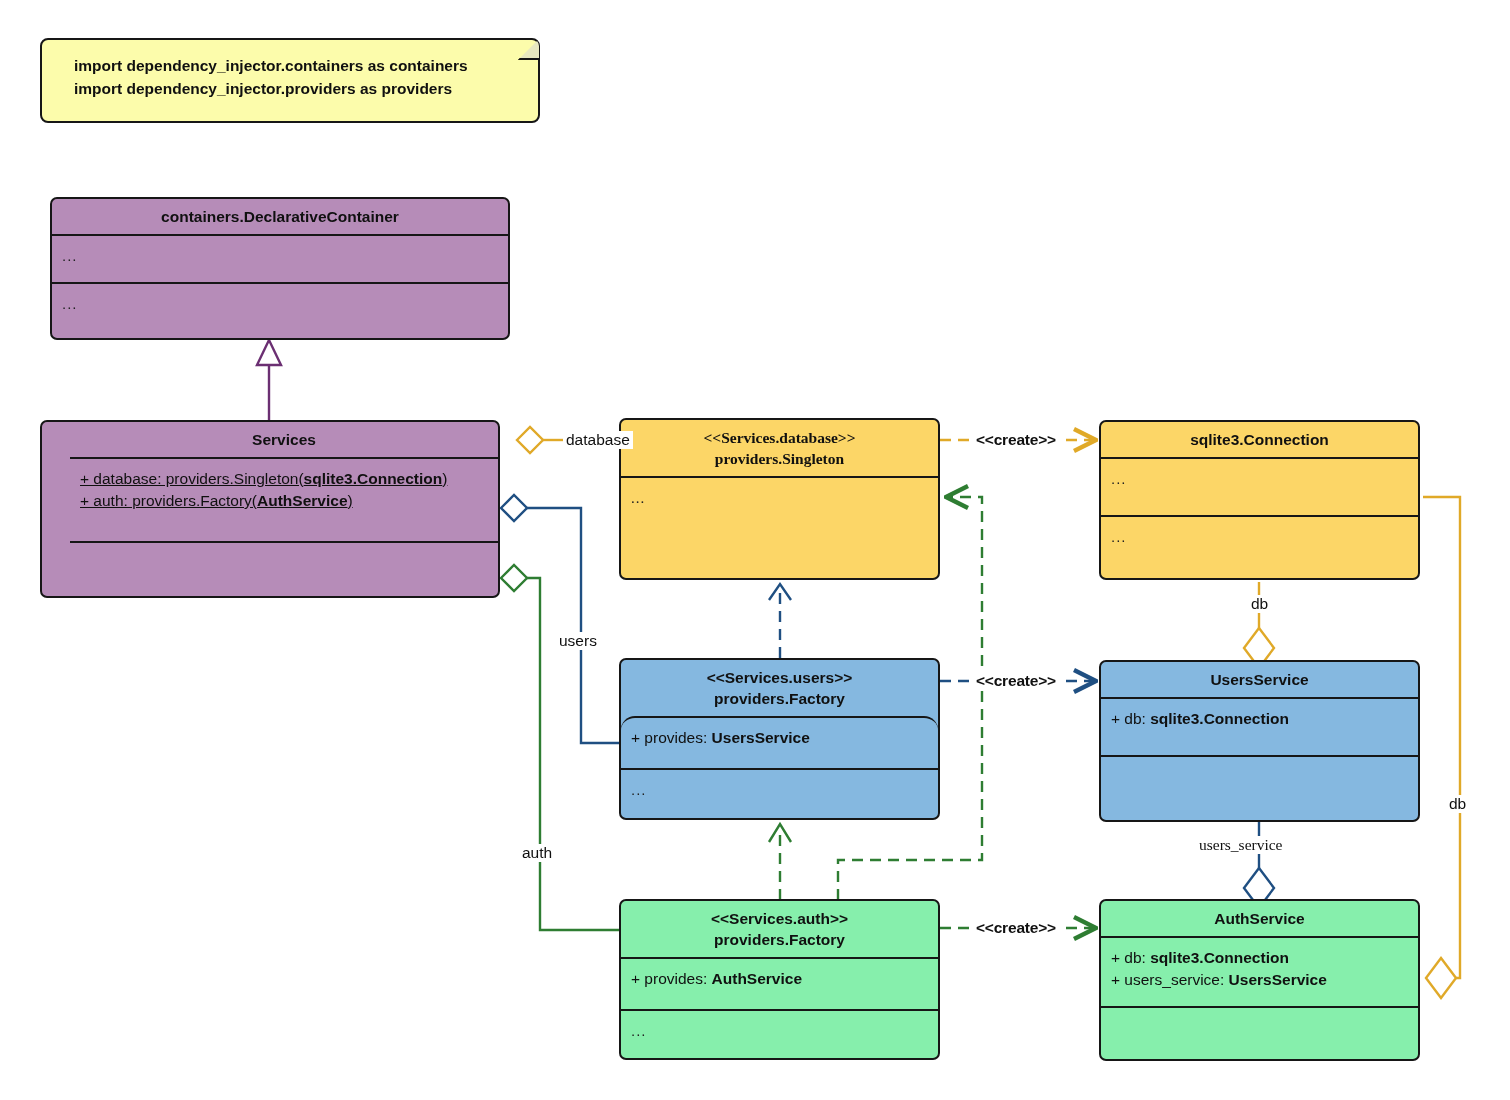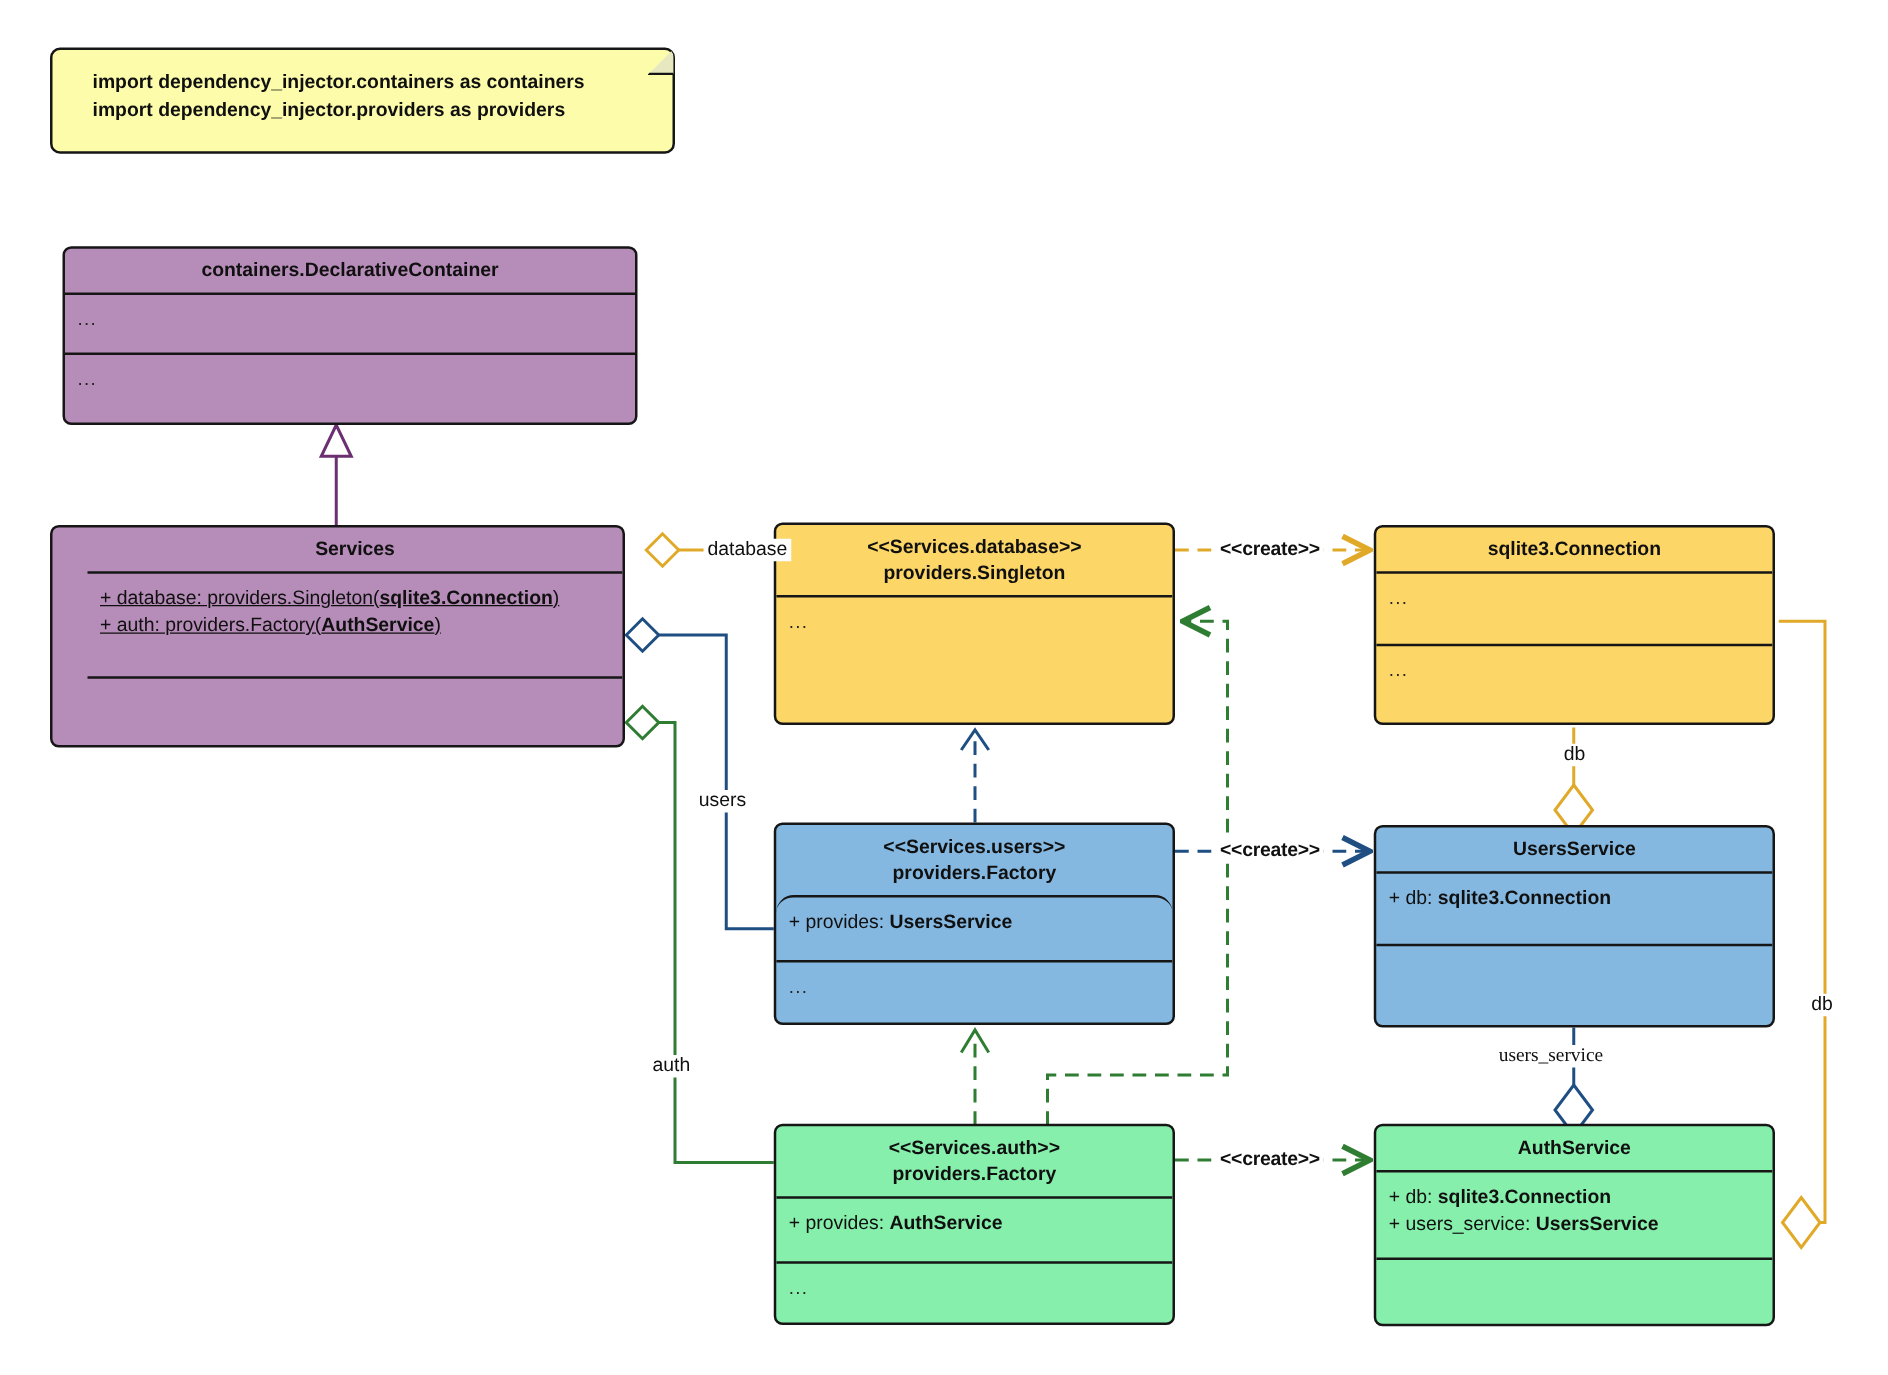--- a/index.html
+++ b/index.html
@@ -221,21 +221,21 @@
       <div class="attr stat">
         <span>+ database: providers.Singleton(</span><b>sqlite3.Connection</b><span>)</span>
       </div>
       <div class="attr stat">
         <span>+ auth: providers.Factory(</span><b>AuthService</b><span>)</span>
       </div>
     </div>
     <div class="sect empty" style="height:41px;"></div>
   </div>
 
-  <div class="umlbox yellow" style="left:619px; top:418px; width:321px; height:162px;">
+  <div class="umlbox yellow" style="left:619px; top:418px; width:321px; height:162px;font-family:Liberation Serif, serif;">
     <div class="hdr">
       <div>&lt;&lt;Services.database&gt;&gt;</div>
       <div>providers.Singleton</div>
     </div>
     <div class="sect" style="height:50px;">
       <span class="dots">...</span>
     </div>
   </div>
 
   <div class="umlbox yellow" style="left:1099px; top:420px; width:321px; height:160px;">

